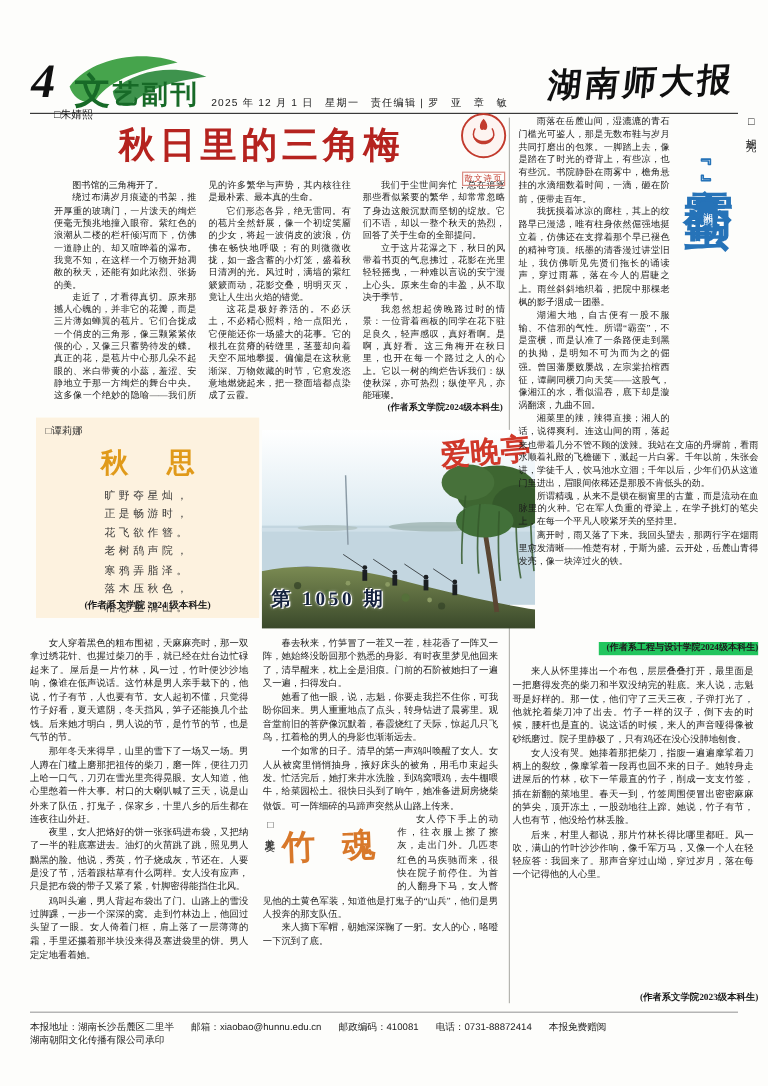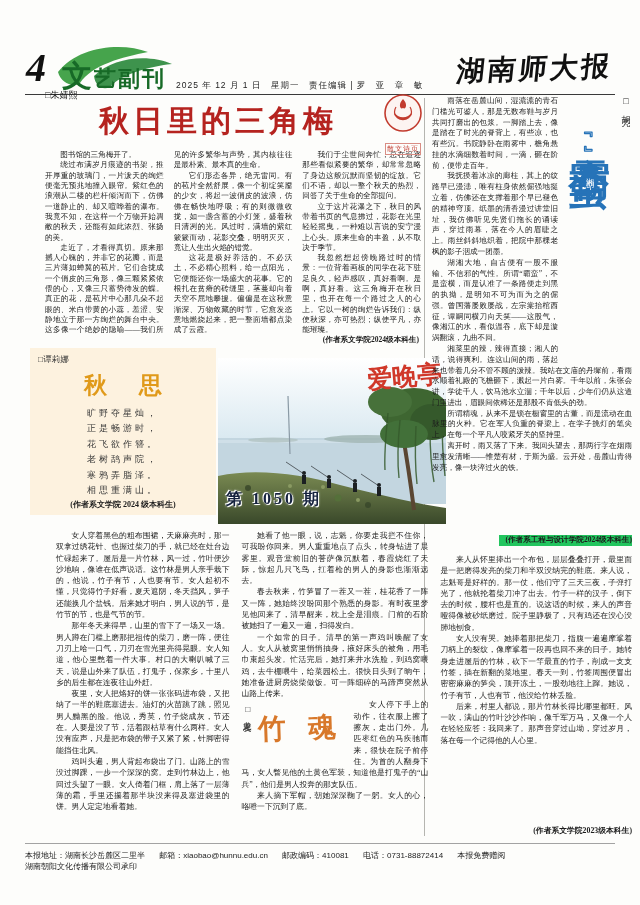--- a/index.html
+++ b/index.html
@@ -53,21 +53,21 @@
   .baman-title{position:absolute;left:2px;top:30px;writing-mode:vertical-rl;color:#2673b8;line-height:1;}
   .baman-title .q{font-size:18px;font-weight:700;}
   .baman-title .big{font-size:42px;font-weight:900;letter-spacing:4px;}
   .baman-title .suf{font-size:22px;font-weight:900;letter-spacing:6px;margin-top:6px;}
   .mini-seal{display:inline-block;writing-mode:vertical-rl;background:#2673b8;color:#fff;font-size:8px;
              padding:3px 2px;letter-spacing:2px;margin-top:10px;border-radius:2px;}
   .baman .attr{position:absolute;right:0;bottom:2px;background:#22c55e;padding-left:6px;}
   
   .zhuhun{position:absolute;left:25px;top:530px;width:607px;height:306px;font-size:7.8px;line-height:1.45;
           display:flex;gap:12px;overflow:hidden;}
-  .zh-col1{width:182px;margin-left:31px;}
+  .zh-col1{width:182px;}
   .zh-col2{width:196px;}
   .zh-col3{width:201px;padding-top:24px;box-sizing:border-box;position:relative;}
   .zh-title-block{float:left;width:104px;height:54px;margin:3px 8px 2px 0;position:relative;}
   .zh-byline{position:absolute;left:0;top:2px;writing-mode:vertical-rl;font-size:8.5px;color:#333;letter-spacing:1px;}
   .zh-title{position:absolute;left:16px;top:6px;font-size:28px;font-weight:900;color:#d8782a;
             letter-spacing:22px;white-space:nowrap;transform:rotate(-2deg);}
   .zh-attr{position:absolute;right:0;bottom:0;background:#fdfdfb;padding-left:6px;font-weight:700;font-size:7.8px;}
   
   .footer{position:absolute;left:25px;right:25px;top:843px;border-top:1px solid #a3a3a3;padding-top:6px;
           display:flex;justify-content:space-between;font-size:8px;color:#222;
@@ -121,20 +121,21 @@
 
   <div class="poem">
     <div class="byline">□谭莉娜</div>
     <div class="title">秋思</div>
     <div class="poem-lines">
         <div class="poem-line">旷野夺星灿，</div>
         <div class="poem-line">正是畅游时，</div>
         <div class="poem-line">花飞欲作簪。</div>
         <div class="poem-line">老树鸹声院，</div>
         <div class="poem-line">寒鸦弄脂泽。</div>
+        <div class="poem-line">落木压秋色，</div>
         <div class="poem-line">相思重满山。</div>
       </div>
     <div class="attr">(作者系文学院 2024 级本科生)</div>
   </div>
 
   <div class="photo">
     <svg width="228" height="166" viewBox="0 0 228 166">
       <defs>
         <linearGradient id="sky" x1="0" y1="0" x2="0" y2="1">
           <stop offset="0" stop-color="#ffffff"></stop>
@@ -208,22 +209,22 @@
 
   <div class="zhuhun">
     <div class="zh-col1">
         <div class="para">女人穿着黑色的粗布围裙，天麻麻亮时，那一双拿过绣花针、也握过柴刀的手，就已经在灶台边忙碌起来了。屋后是一片竹林，风一过，竹叶便沙沙地响，像谁在低声说话。这竹林是男人亲手栽下的，他说，竹子有节，人也要有节。女人起初不懂，只觉得竹子好看，夏天遮阴，冬天挡风，笋子还能换几个盐钱。后来她才明白，男人说的节，是竹节的节，也是气节的节。</div>
         <div class="para">那年冬天来得早，山里的雪下了一场又一场。男人蹲在门槛上磨那把祖传的柴刀，磨一阵，便往刀刃上哈一口气，刀刃在雪光里亮得晃眼。女人知道，他心里憋着一件大事。村口的大喇叭喊了三天，说是山外来了队伍，打鬼子，保家乡，十里八乡的后生都在连夜往山外赶。</div>
         <div class="para">夜里，女人把烙好的饼一张张码进布袋，又把纳了一半的鞋底塞进去。油灯的火苗跳了跳，照见男人黝黑的脸。他说，秀英，竹子烧成灰，节还在。人要是没了节，活着跟枯草有什么两样。女人没有应声，只是把布袋的带子又紧了紧，针脚密得能挡住北风。</div>
         <div class="para">鸡叫头遍，男人背起布袋出了门。山路上的雪没过脚踝，一步一个深深的窝。走到竹林边上，他回过头望了一眼。女人倚着门框，肩上落了一层薄薄的霜，手里还攥着那半块没来得及塞进袋里的饼。男人定定地看着她。</div>
       </div>
     <div class="zh-col2">
       <div>
+          <div class="para">春去秋来，竹笋冒了一茬又一茬，桂花香了一阵又一阵，她始终没盼回那个熟悉的身影。有时夜里梦见他回来了，清早醒来，枕上全是泪痕。门前的石阶被她扫了一遍又一遍，扫得发白。</div>
           <div class="para">她看了他一眼，说，志魁，你要走我拦不住你，可我盼你回来。男人重重地点了点头，转身钻进了晨雾里。观音堂前旧的菩萨像沉默着，春霞烧红了天际，惊起几只飞鸟，扛着枪的男人的身影也渐渐远去。</div>
-          <div class="para">春去秋来，竹笋冒了一茬又一茬，桂花香了一阵又一阵，她始终没盼回那个熟悉的身影。有时夜里梦见他回来了，清早醒来，枕上全是泪痕。门前的石阶被她扫了一遍又一遍，扫得发白。</div>
           <div class="para">一个如常的日子。清早的第一声鸡叫唤醒了女人。女人从被窝里悄悄抽身，掖好床头的被角，用毛巾束起头发。忙活完后，她打来井水洗脸，到鸡窝喂鸡，去牛棚喂牛，给菜园松土。很快日头到了晌午，她准备进厨房烧柴做饭。可一阵细碎的马蹄声突然从山路上传来。</div>
         </div>
       <div class="zh-title-block">
         <div class="zh-byline">□龙思友</div>
         <div class="zh-title">竹魂</div>
       </div>
       <div>
           <div class="para">女人停下手上的动作，往衣服上擦了擦灰，走出门外。几匹枣红色的马疾驰而来，很快在院子前停住。为首的人翻身下马，女人瞥见他的土黄色军装，知道他是打鬼子的“山兵”，他们是男人投奔的那支队伍。</div>
           <div class="para">来人摘下军帽，朝她深深鞠了一躬。女人的心，咯噔一下沉到了底。</div>
         </div>

